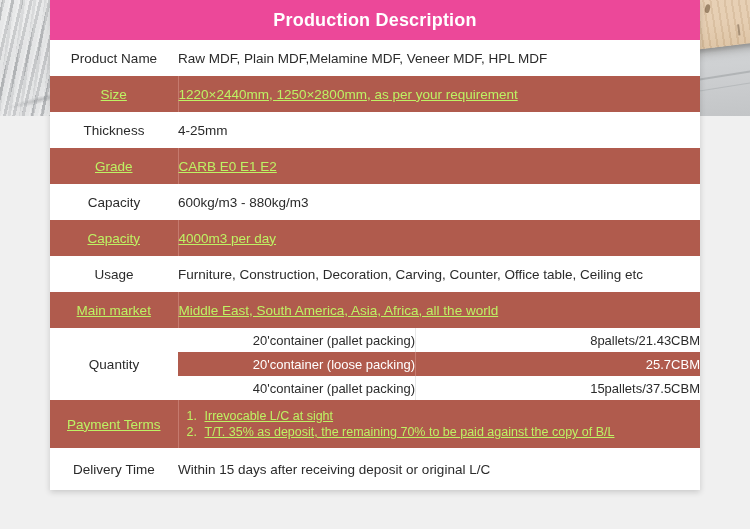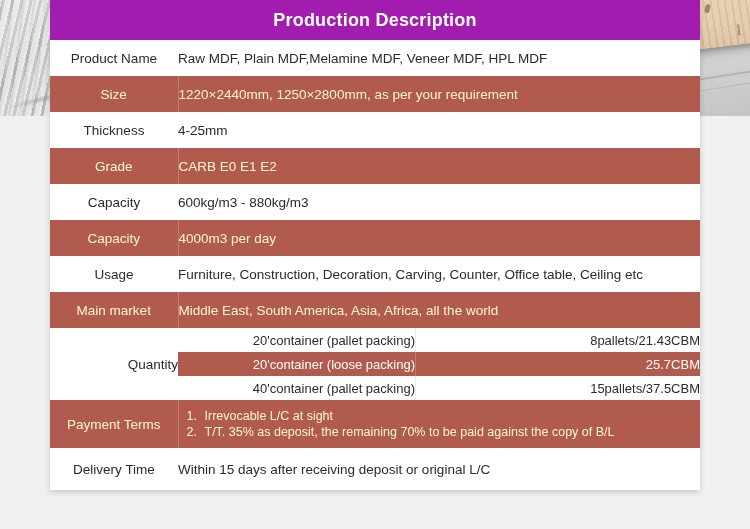--- a/index.html
+++ b/index.html
@@ -79,21 +79,21 @@
   
   #spec-table{
     position:absolute;left:50px;top:0;width:650px;
     z-index:2;
     box-shadow:0 2px 6px rgba(0,0,0,.17);
     background:#fff;
   }
 
   .title-bar{
     height:40px;line-height:40px;
-    background:#a21caf;
+    background:#ec4899;
     color:#ffffff;
     font-size:18px;font-weight:bold;
     text-align:center;
     letter-spacing:.2px;
   }
 
   table.spec{
     width:100%;border-collapse:collapse;table-layout:fixed;
   }
   table.spec tr{height:36px;}
@@ -111,26 +111,26 @@
     padding:0 4px;
   }
   td.value{
     padding-left:14px;
     text-align:left;
   }
   
   td.label{border-right:1px solid #e7e7e7;}
 
   tr.odd  td{background:#ffffff;color:#2b2b2b;}
-  tr.even td{background:#b05b4d;color:#fef9c3;}
+  tr.even td{background:#b05b4d;color:#bef264;text-decoration:underline;}
   tr.even td.label{border-right:1px solid #c57a6e;}
 
   
   tr.qty td{background:#ffffff;}
-  tr.qty td.label{height:72px;text-align:right;}
+  tr.qty td.label{height:72px;}
   table.subtable{
     width:100%;border-collapse:collapse;table-layout:fixed;
   }
   table.subtable tr{height:24px;text-align:right;}
   table.subtable td{
     font-size:13px;padding:0 0 0 14px;vertical-align:middle;
     border:none;
   }
   table.subtable td.desc{width:calc(100% - 270px);}
   table.subtable td.amt{width:270px;border-left:1px solid #e7e7e7;}

